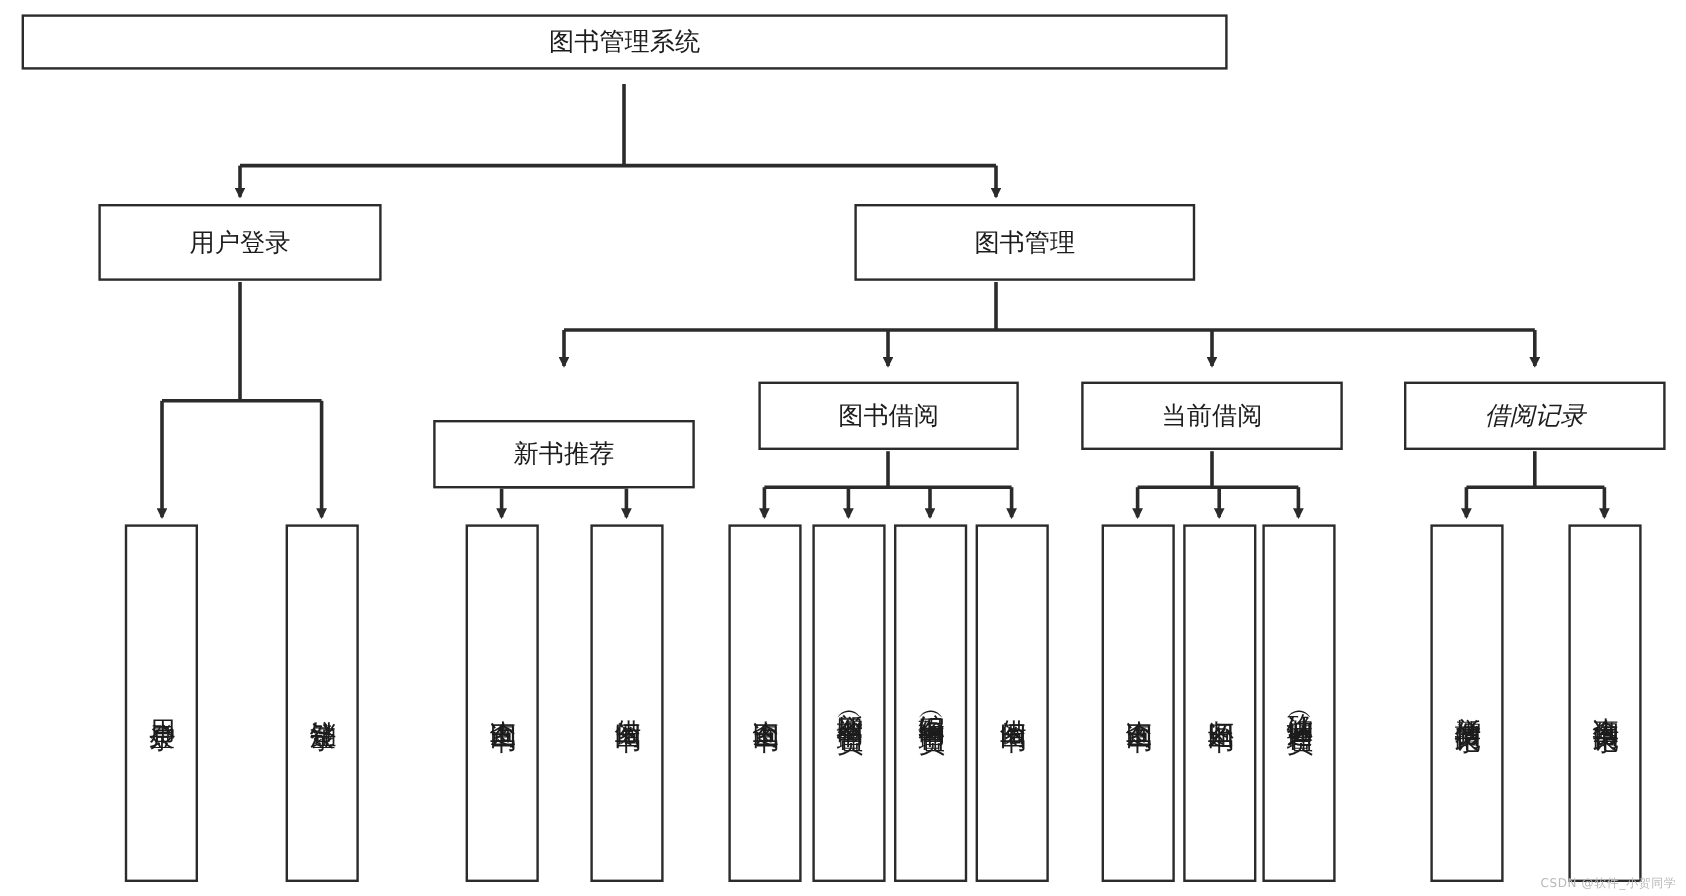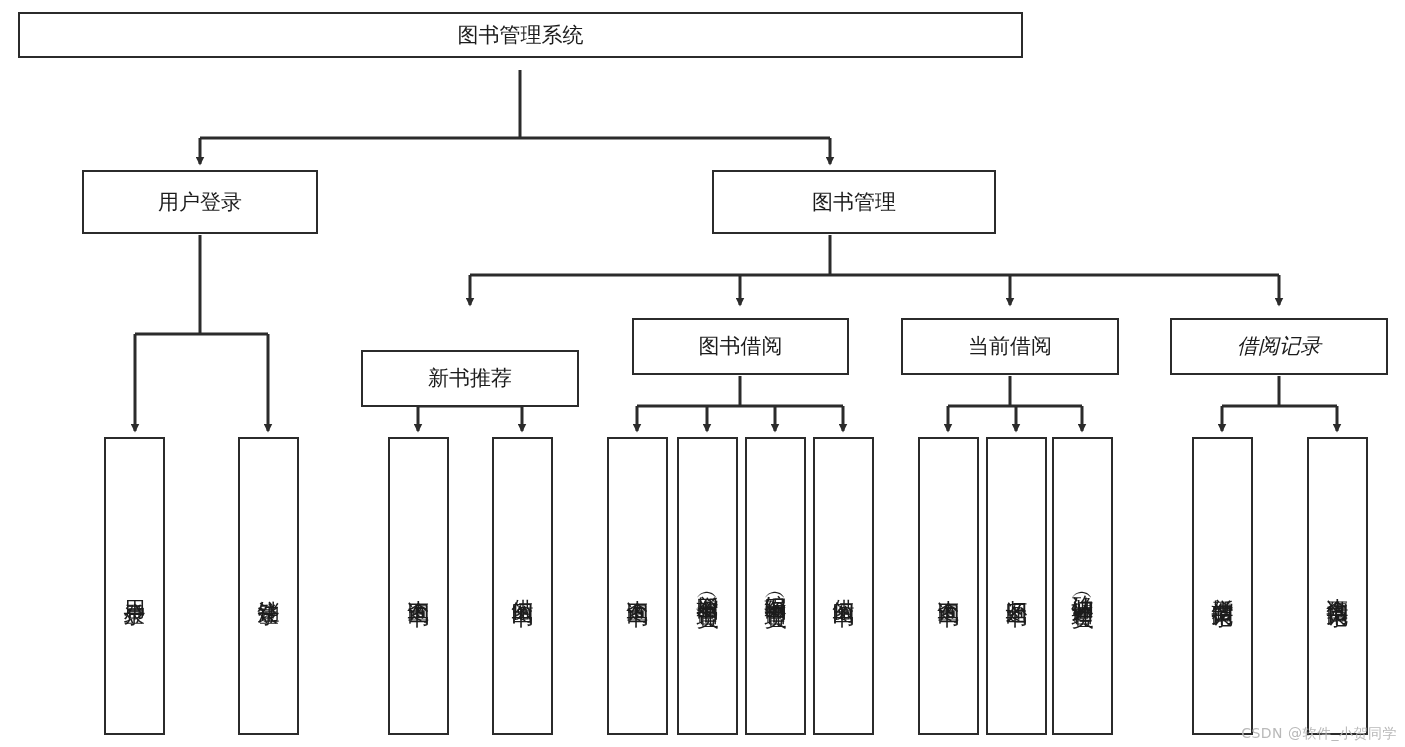--- a/index.html
+++ b/index.html
@@ -52,21 +52,21 @@
     font-size: 22px;
     letter-spacing: 2px;
   }
   .node.root .node-label {
     font-size: 21px;
   }
   .watermark {
     position: absolute;
     right: 8px;
     bottom: 4px;
-    font-size: 14px;
+    font-size: 10px;
     color: #b9b9b9;
     letter-spacing: 0.5px;
     white-space: nowrap;
     user-select: none;
   }
 </style>
 </head>
 <body>
 
 <div id="diagram-root">

